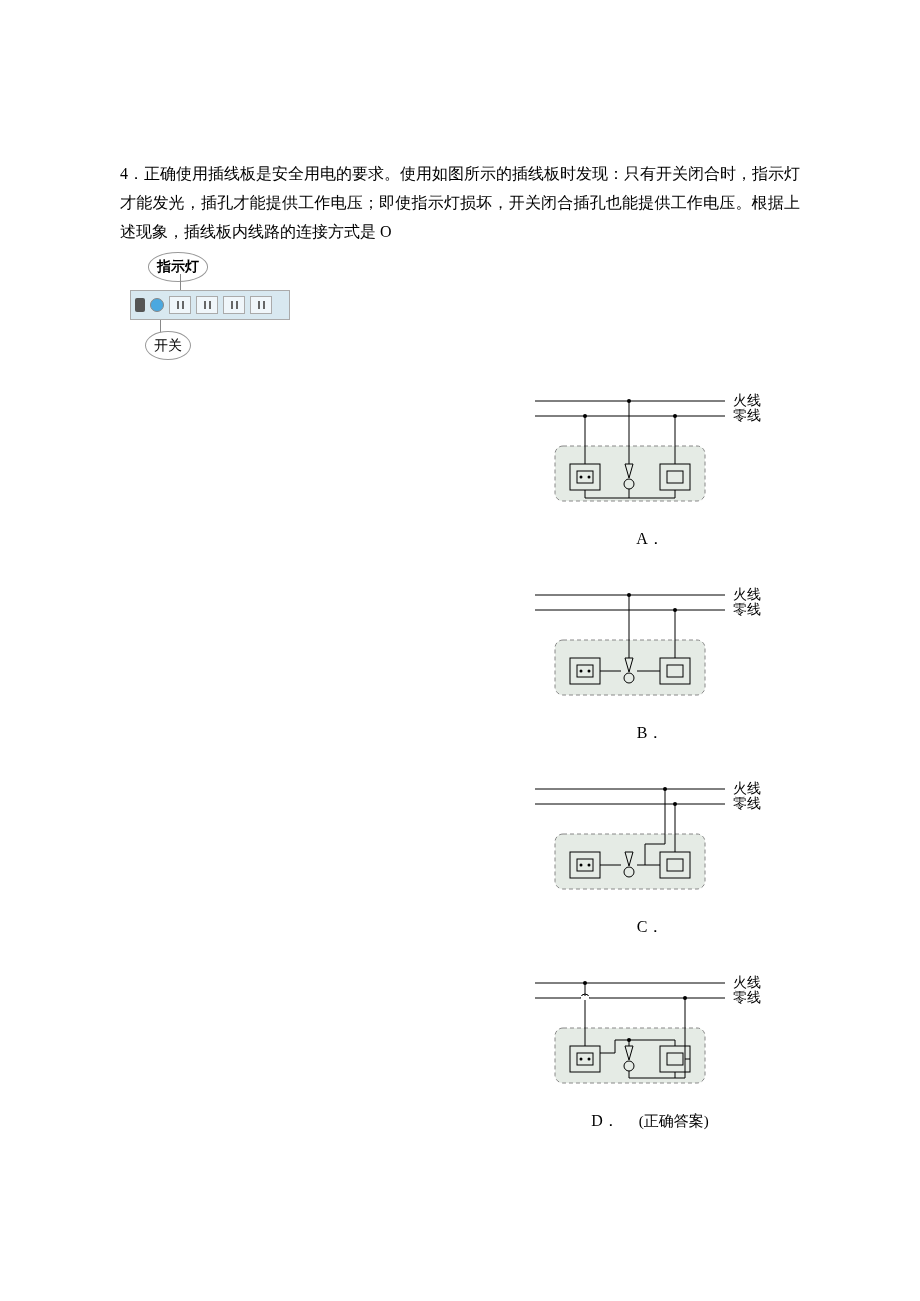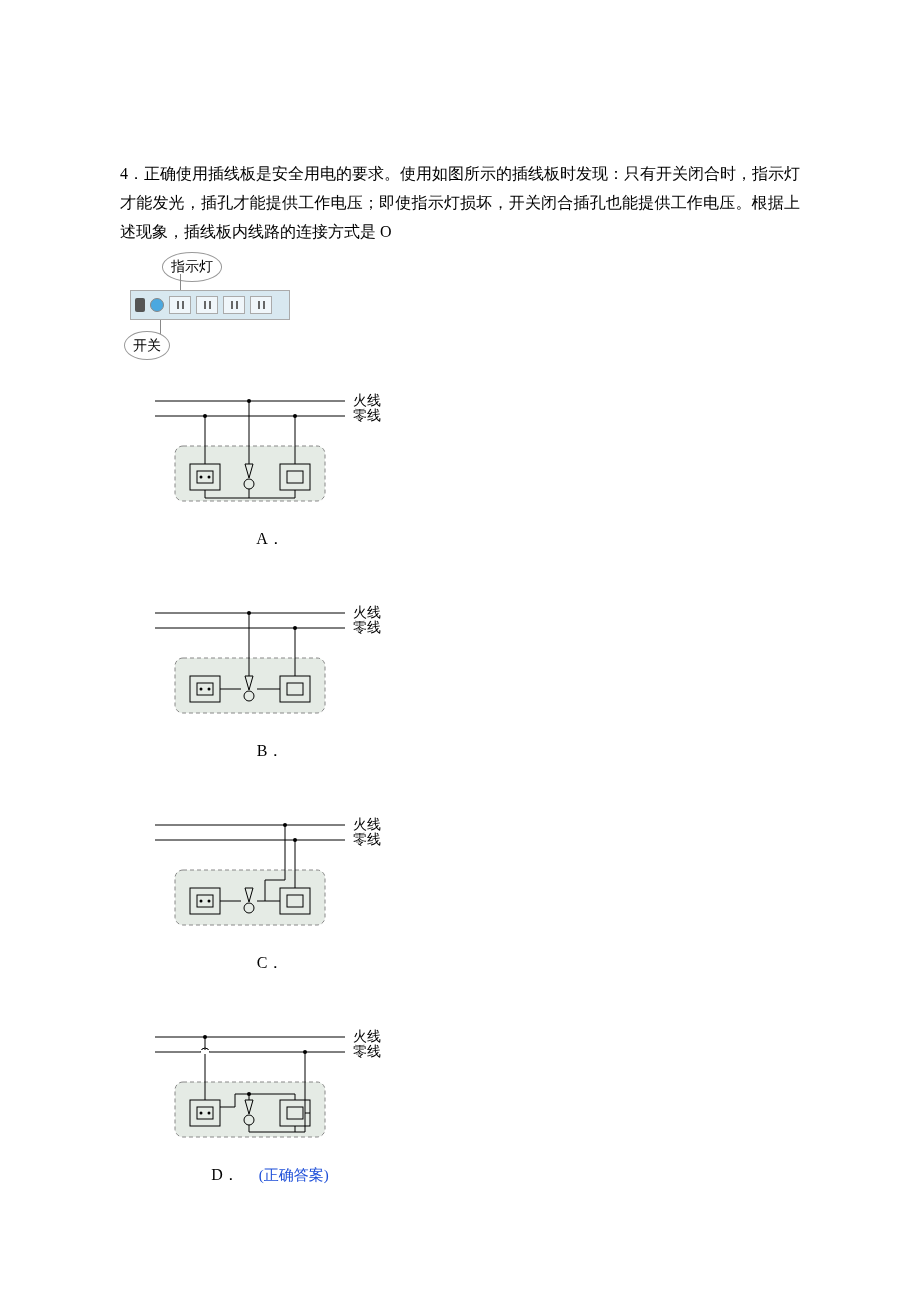--- a/index.html
+++ b/index.html
@@ -23,22 +23,22 @@
       position: relative;
     }
     .callout {
       position: absolute;
       background: #fff;
       border: 1px solid #999;
       border-radius: 50%;
       padding: 1px 8px;
       font-size: 14px;
     }
-    .callout-top { top: -4px; left: 42px; }
-    .callout-bottom { bottom: -4px; left: 4px; text-align: right; }
+    .callout-top { top: -4px; left: 28px; font-weight: bold; }
+    .callout-bottom { bottom: -4px; left: 25px; text-align: right; }
     .strip-body {
       position: absolute;
       top: 34px;
       left: 10px;
       width: 160px;
       height: 30px;
       background: #d8e8f0;
       border: 1px solid #aaa;
       display: flex;
       align-items: center;
@@ -60,41 +60,41 @@
     }
     .leader-top {
       position: absolute; left: 60px; top: 18px; width: 1px; height: 16px; background: #888;
     }
     .leader-bottom {
       position: absolute; left: 40px; top: 64px; width: 1px; height: 14px; background: #888;
     }
     .options {
       display: flex;
       flex-direction: column;
-      align-items: flex-start;
-      gap: 44px;
+      align-items: flex-end;
+      gap: 26px;
       width: 100%;
       margin-top: 10px;
     }
     .option {
       display: flex;
       flex-direction: column;
       align-items: center;
       width: 300px;
     }
     .circuit-svg {
       width: 270px;
       height: 135px;
     }
     .option-label {
       font-size: 16px;
       margin-top: 4px;
     }
     .correct-answer {
-      color: #1d4ed8;
+      color: #000000;
       font-size: 15px;
       margin-left: 16px;
     }
     .wire-label { font-size: 14px; font-family: "SimSun", serif; }
   </style>
 </head>
 <body>
 
 <div class="question-text">
   <span>4</span><span>．正确使用插线板是安全用电的要求。使用如图所示的插线板时发现：只有开关闭合时，指示灯才能发光，插孔才能提供工作电压；即使指示灯损坏，开关闭合插孔也能提供工作电压。根据上述现象，插线板内线路的连接方式是 O</span>

